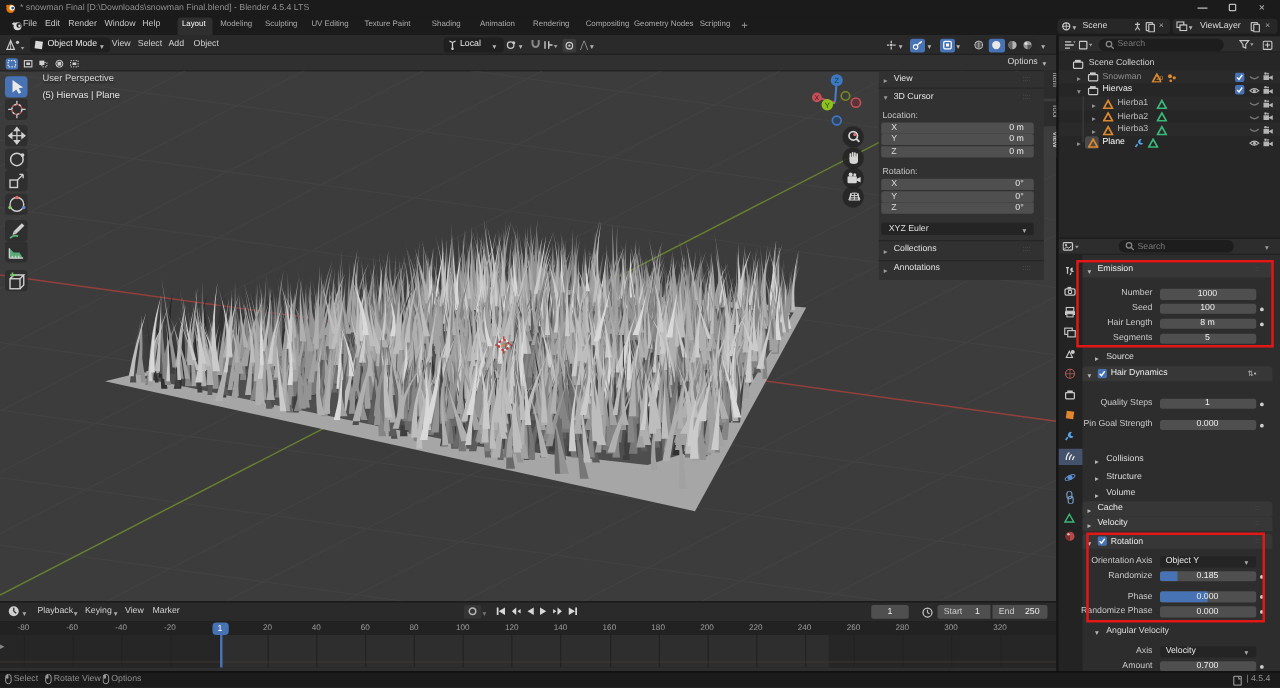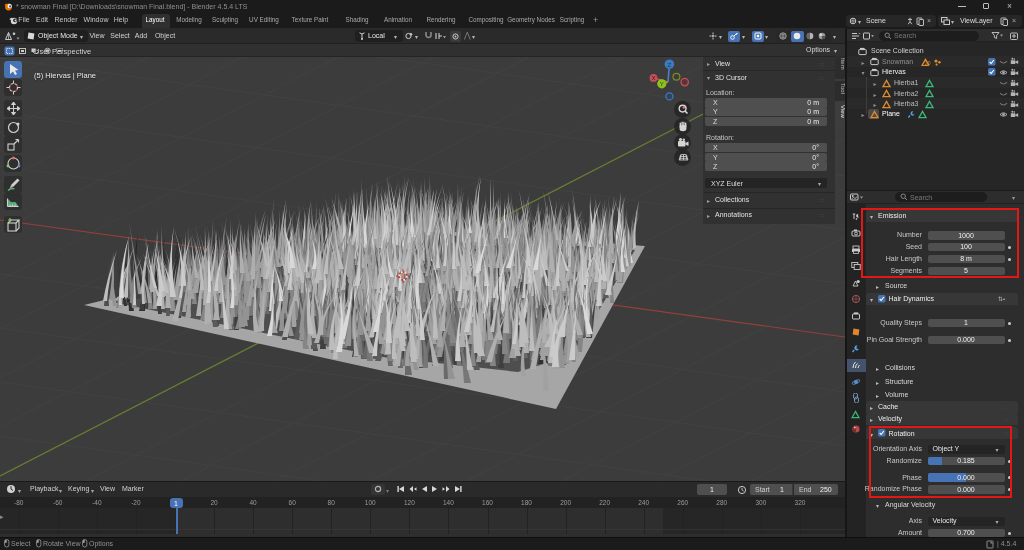--- a/index.html
+++ b/index.html
@@ -297,21 +297,21 @@
       <g transform="translate(403,276)">
         <circle r="4" fill="none" stroke="#e8e8e8" stroke-width="1.6" stroke-dasharray="2 2"></circle>
         <circle r="1.2" fill="#e08030"></circle>
         <circle r="4" fill="none" stroke="#c33" stroke-width="1.6" stroke-dasharray="2 2" stroke-dashoffset="2"></circle>
         <line x1="-7" y1="0" x2="-4.5" y2="0" stroke="#b33" stroke-width="1"></line>
         <line x1="4.5" y1="0" x2="7" y2="0" stroke="#b33" stroke-width="1"></line>
         <line x1="0" y1="-7" x2="0" y2="-4.5" stroke="#b33" stroke-width="1"></line>
         <line x1="0" y1="4.5" x2="0" y2="7" stroke="#b33" stroke-width="1"></line>
       </g>
     </svg>
-    <div class="abs" style="left:34px;top:47px;color:#d4d4d4;font-size:7.5px;text-shadow:0 1px 1px #222">User Perspective</div>
+    <div class="abs" style="left:34px;top:58px;color:#d4d4d4;font-size:7.5px;text-shadow:0 1px 1px #222">User Perspective</div>
     <div class="abs" style="left:34px;top:70.5px;color:#e8e8e8;font-size:7.5px;text-shadow:0 1px 1px #222">(5) Hiervas | Plane</div>
     <div class="abs" style="left:4px;top:59px;width:18px;height:166px"></div>
     <div class="abs" style="left:4px;top:60.5px;width:18px;height:17px;background:#4772b3;border-radius:3px"></div>
     <div class="abs" style="left:4.5px;top:61.0px">
       <svg width="17" height="16" viewBox="0 0 17 16" style="">
         <path d="M5 3 L5 13 L8 10.5 L10 14 L12 13 L10 9.5 L13.5 9 Z" fill="#e8e8e8"></path>
       </svg>
     </div>
     <div class="abs" style="left:4px;top:78.5px;width:18px;height:17px;background:#2f2f2f;border-radius:3px"></div>
     <div class="abs" style="left:4.5px;top:79.0px">

